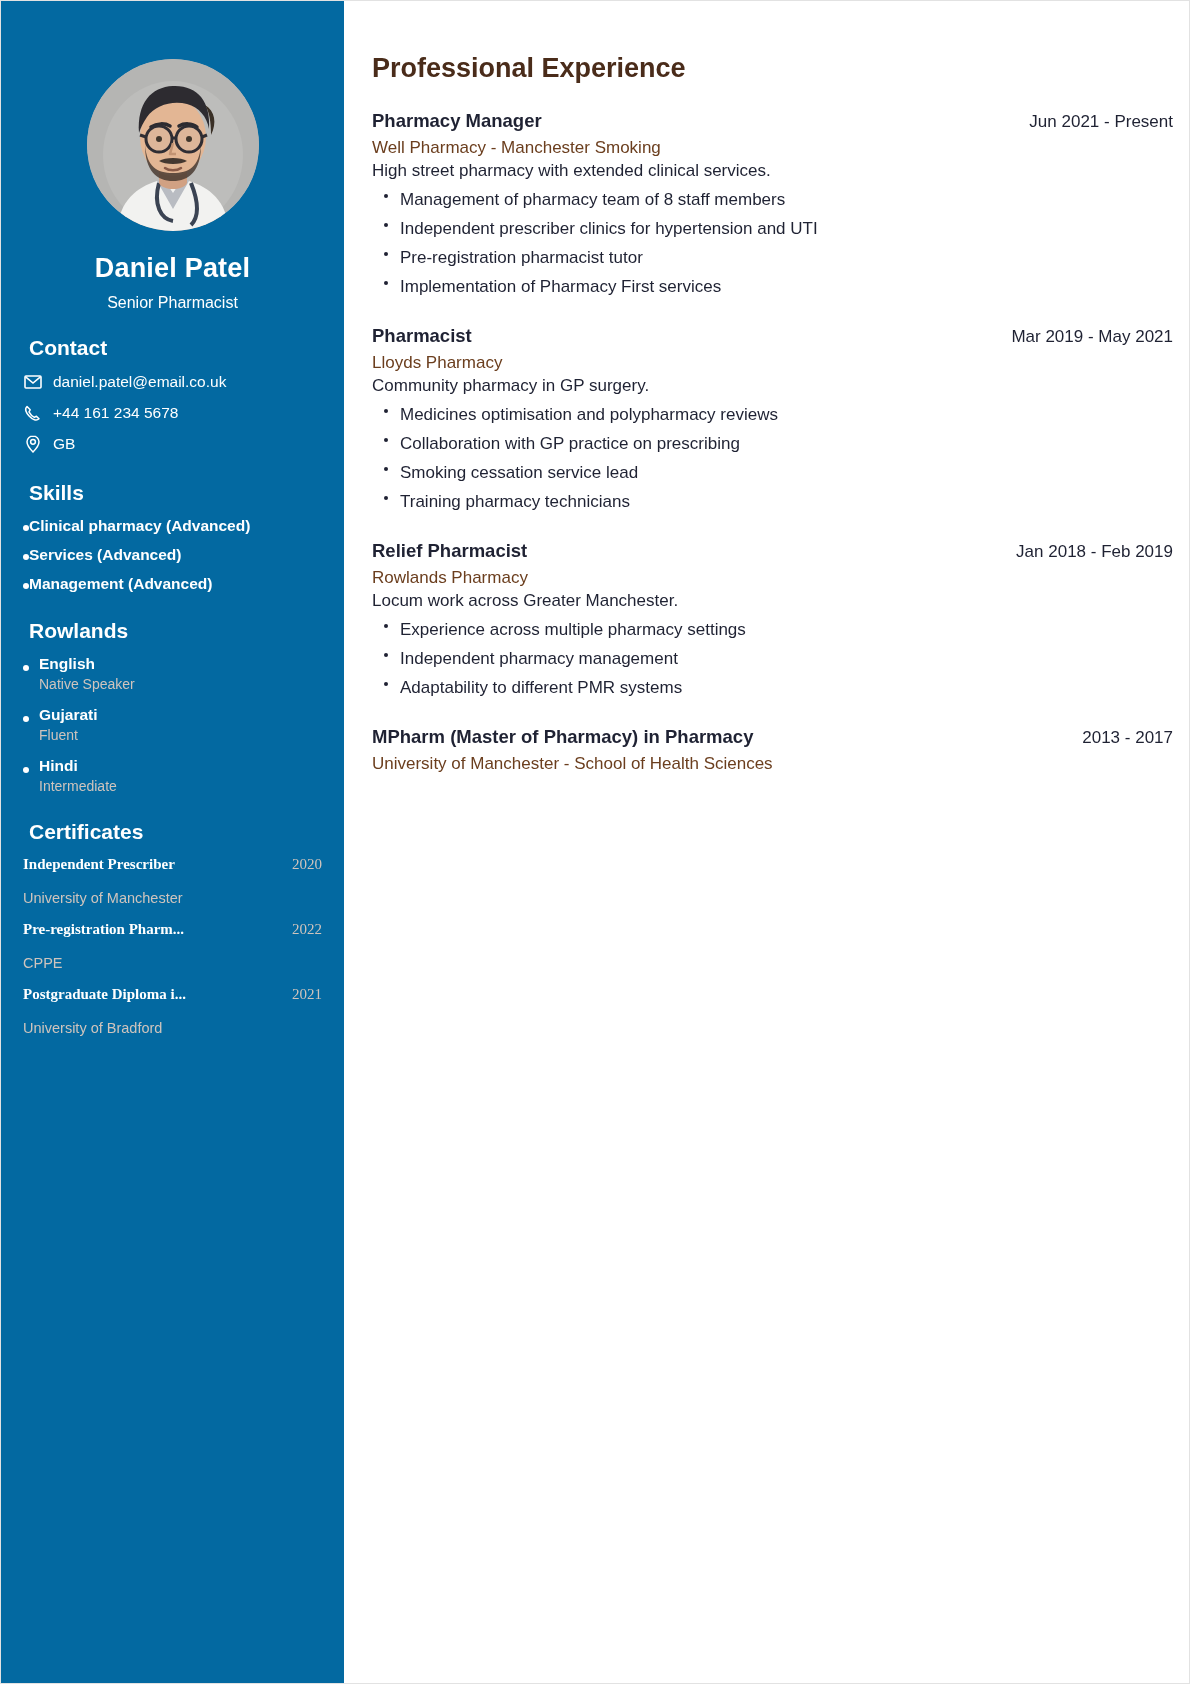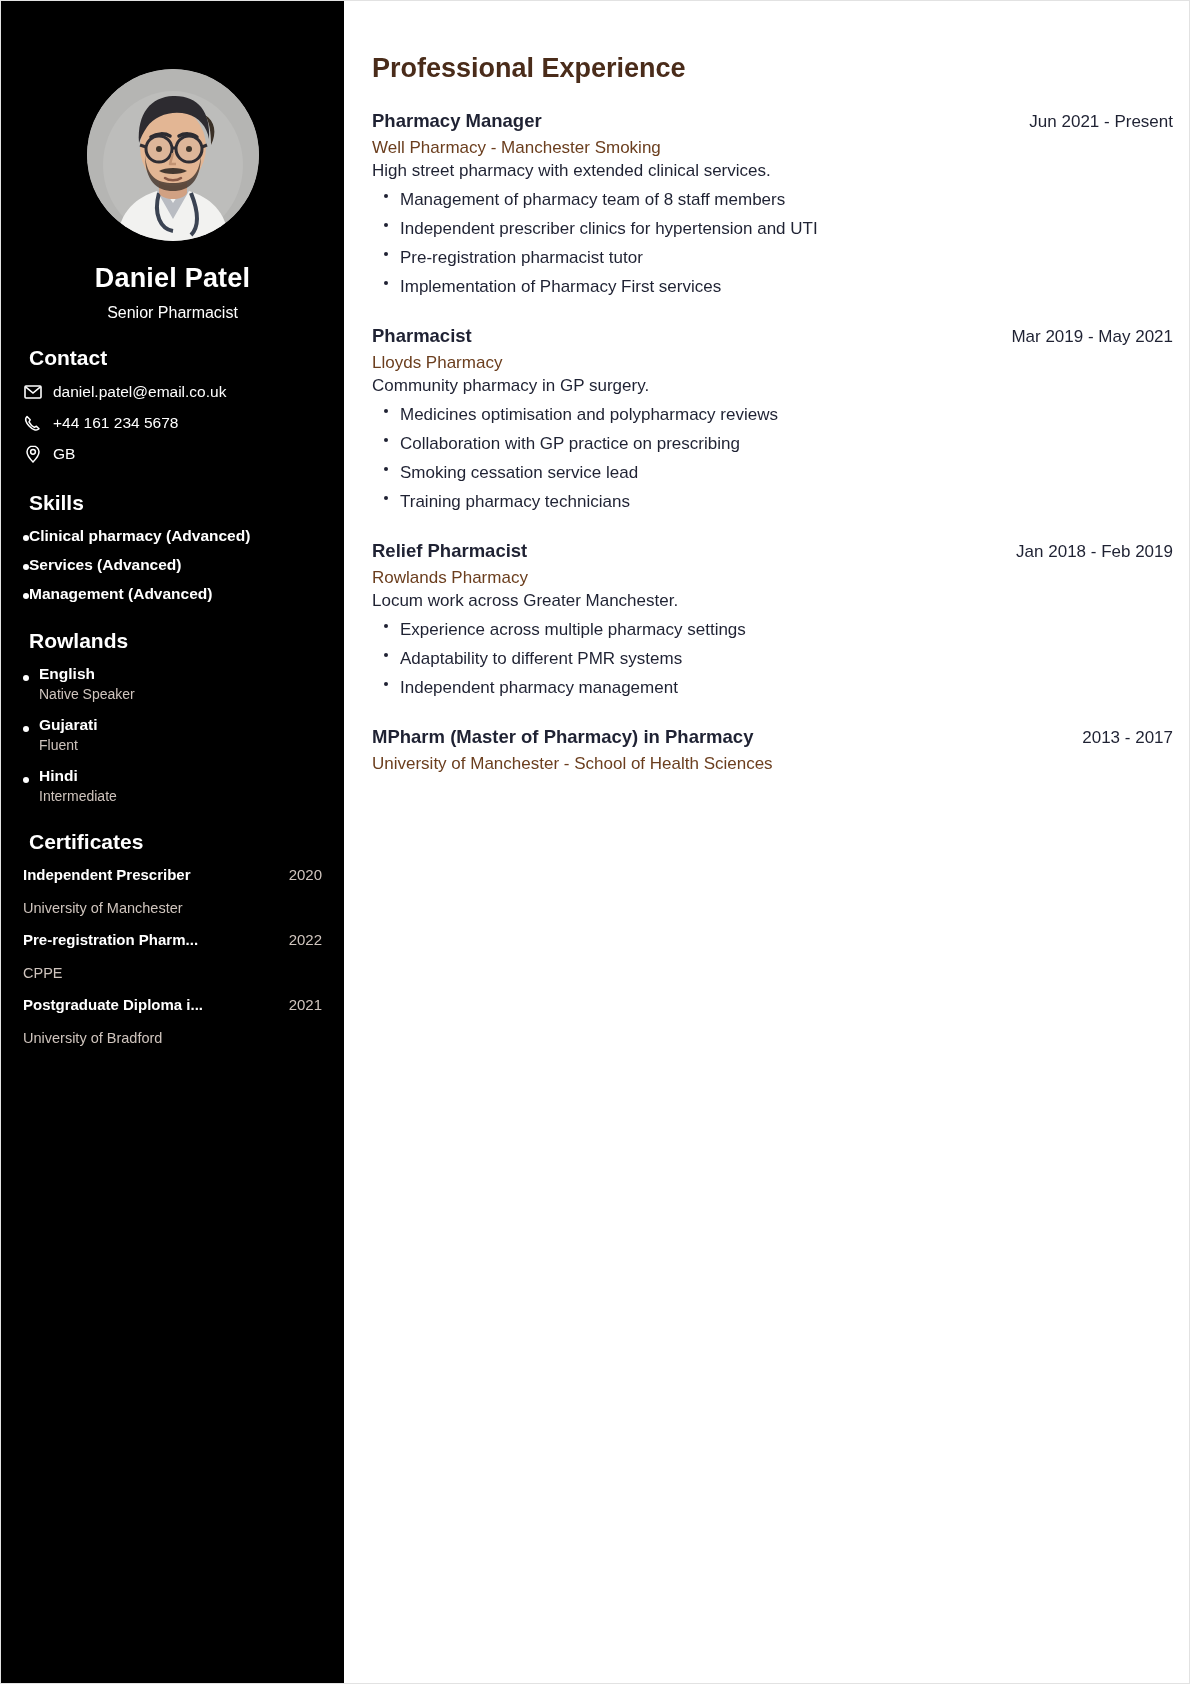--- a/index.html
+++ b/index.html
@@ -16,23 +16,23 @@
     background: #ffffff;
     display: flex;
     overflow: hidden;
     border: 1px solid #e2e2e2;
   }
 
   
   .sidebar {
     width: 343px;
     min-width: 343px;
-    background: #000000;
-    color: #ffffff;
-    padding: 14px 22px;
+    background: #0369a1;
+    color: #ffffff;
+    padding: 4px 22px;
     position: relative;
   }
 
   .avatar-wrap {
     display: flex;
     justify-content: center;
     padding-top: 54px;
   }
   .avatar {
     width: 172px;
@@ -121,20 +121,21 @@
     margin-left: 16px;
     margin-top: 3px;
   }
 
   .cert-item { margin-bottom: 15px; }
   .cert-top {
     display: flex;
     justify-content: space-between;
     align-items: baseline;
     gap: 22px;
+    font-family: Liberation Serif, serif;
   }
   .cert-name {
     font-size: 15px;
     font-weight: bold;
     color: #ffffff;
     white-space: nowrap;
     overflow: hidden;
     text-overflow: ellipsis;
     max-width: 218px;
   }
@@ -432,25 +433,25 @@
       </div>
       <div class="entry-org">Rowlands Pharmacy</div>
       <div class="entry-desc">Locum work across Greater Manchester.</div>
       <ul class="task-list">
         <li class="task-item">
             <span class="task-dot"></span>
             <span>Experience across multiple pharmacy settings</span>
           </li>
         <li class="task-item">
             <span class="task-dot"></span>
+            <span>Independent pharmacy management</span>
+          </li>
+        <li class="task-item">
+            <span class="task-dot"></span>
             <span>Adaptability to different PMR systems</span>
-          </li>
-        <li class="task-item">
-            <span class="task-dot"></span>
-            <span>Independent pharmacy management</span>
           </li>
       </ul>
     </div>
 
 
     <div class="entry">
       <div class="entry-head">
         <span class="entry-title">MPharm (Master of Pharmacy) in Pharmacy</span>
         <span class="entry-date">2013 - 2017</span>
       </div>

